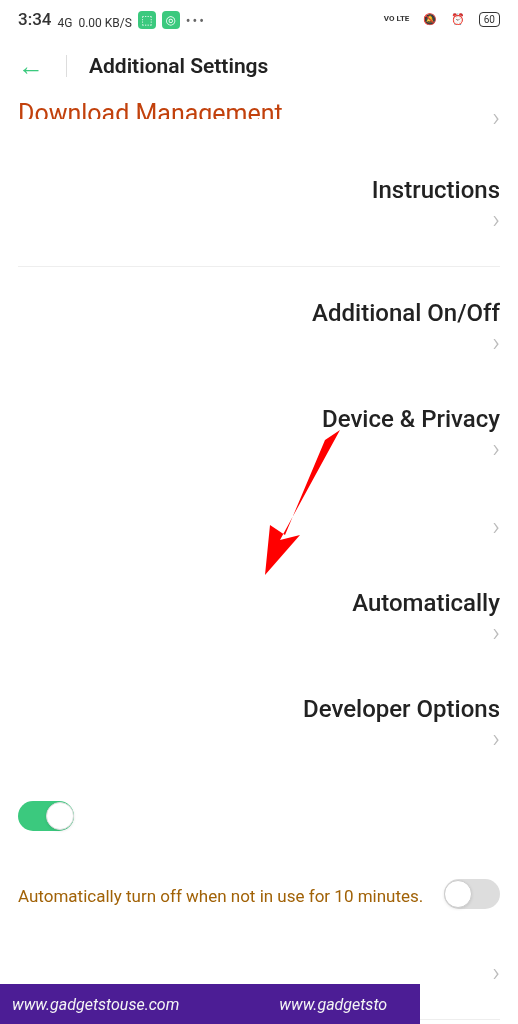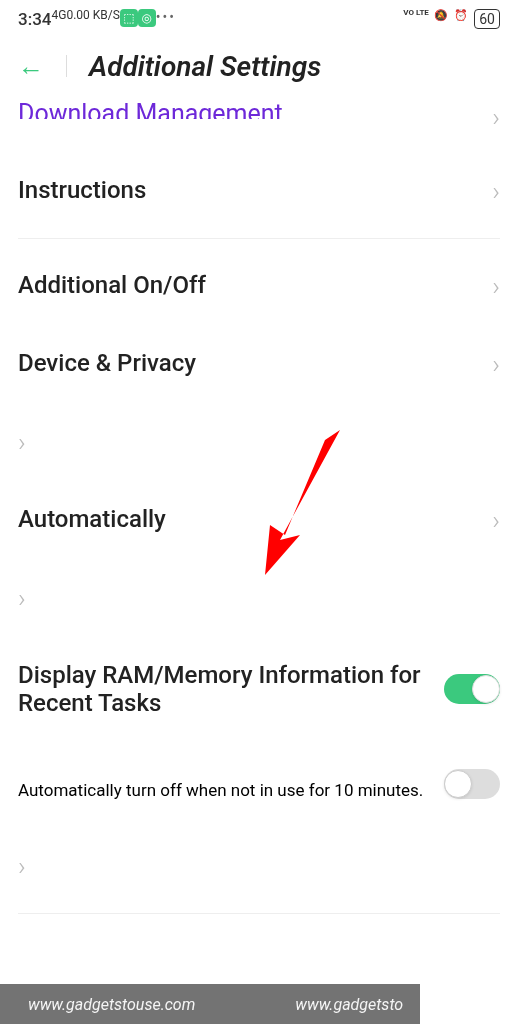--- a/index.html
+++ b/index.html
@@ -19,21 +19,22 @@
       height: 38px;
       display: flex;
       justify-content: space-between;
       align-items: center;
       padding: 0 18px;
       font-size: 14px;
       color: #333;
     }
     .status-left {
       display: flex;
-      align-items: flex-start;
+      align-items: flex-end;
+      gap: 6px;
     }
     .status-time {
       font-size: 17px;
       font-weight: 500;
     }
     .status-signal {
       font-size: 12px;
       display: flex;
       flex-direction: column;
       line-height: 1;
@@ -49,94 +50,94 @@
       color: white;
       font-size: 12px;
     }
     .status-dots {
       color: #666;
       font-size: 14px;
       letter-spacing: 2px;
     }
     .status-right {
       display: flex;
-      align-items: flex-start;
-      gap: 6px;
+      align-items: center;
+      gap: 14px;
       font-size: 11px;
     }
     .volte {
       font-size: 8px;
       font-weight: bold;
       line-height: 0.9;
     }
     .battery {
       border: 1.5px solid #333;
       border-radius: 4px;
       padding: 1px 4px;
-      font-size: 14px;
+      font-size: 10px;
     }
     .header {
       height: 56px;
       display: flex;
       align-items: center;
       padding: 0 18px;
       gap: 22px;
     }
     .back-arrow {
       color: #3bc97e;
       font-size: 26px;
       font-weight: bold;
       cursor: pointer;
     }
     .header-divider {
       width: 1px;
       height: 22px;
       background: #ddd;
     }
     .header-title {
-      font-size: 28px;
+      font-size: 21px;
       font-weight: 600;
       color: #222;
-      font-style: italic;
     }
     .content {
       padding: 0 18px;
     }
     .cut-item {
       padding: 8px 0 20px 0;
       display: flex;
       justify-content: space-between;
       align-items: center;
     }
     .cut-text {
       font-size: 25px;
       font-weight: 400;
-      color: #6d28d9;
+      color: #c2410c;
       overflow: hidden;
       height: 20px;
       display: flex;
       align-items: flex-start;
       margin-top: -16px;
     }
     .settings-item {
       padding: 24px 0;
       display: flex;
       justify-content: space-between;
-      align-items: flex-start;
+      align-items: flex-end;
       cursor: pointer;
+      flex-direction: column;
     }
     .item-label {
       font-size: 24px;
       font-weight: 500;
       color: #222;
     }
     .item-desc {
       font-size: 17px;
-      color: #000000;
-      margin-top: 14px;
+      color: #a16207;
+      margin-top: 6px;
       line-height: 1.4;
     }
     .chevron {
       color: #bbb;
       font-size: 26px;
       font-weight: 300;
     }
     .section-divider {
       height: 1px;
       background: #eee;
@@ -188,24 +189,24 @@
       left: 240px;
       pointer-events: none;
       z-index: 10;
     }
     .watermark-bar {
       position: absolute;
       bottom: 0;
       left: 0;
       width: 420px;
       height: 40px;
-      background: #737373;
-      display: flex;
-      align-items: center;
-      padding: 0 28px;
+      background: #4c1d95;
+      display: flex;
+      align-items: center;
+      padding: 0 12px;
       gap: 100px;
     }
     .watermark {
       color: #f5f5f5;
       font-size: 16px;
       font-style: italic;
       white-space: nowrap;
     }
   </style>
 </head>
@@ -263,27 +264,25 @@
   <div class="settings-item">
     <span class="chevron">›</span>
   </div>
 
   <div class="settings-item">
     <span class="item-label">Automatically</span>
     <span class="chevron">›</span>
   </div>
 
   <div class="settings-item">
+    <span class="item-label">Developer Options</span>
     <span class="chevron">›</span>
   </div>
 
   <div class="toggle-item">
-    <div class="toggle-content">
-      <div class="item-label">Display RAM/Memory Information for Recent Tasks</div>
-    </div>
     <div class="toggle toggle-on">
       <div class="toggle-knob"></div>
     </div>
   </div>
 
   <div class="toggle-item">
     <div class="toggle-content">
       <div class="item-desc">Automatically turn off when not in use for 10 minutes.</div>
     </div>
     <div class="toggle toggle-off">

